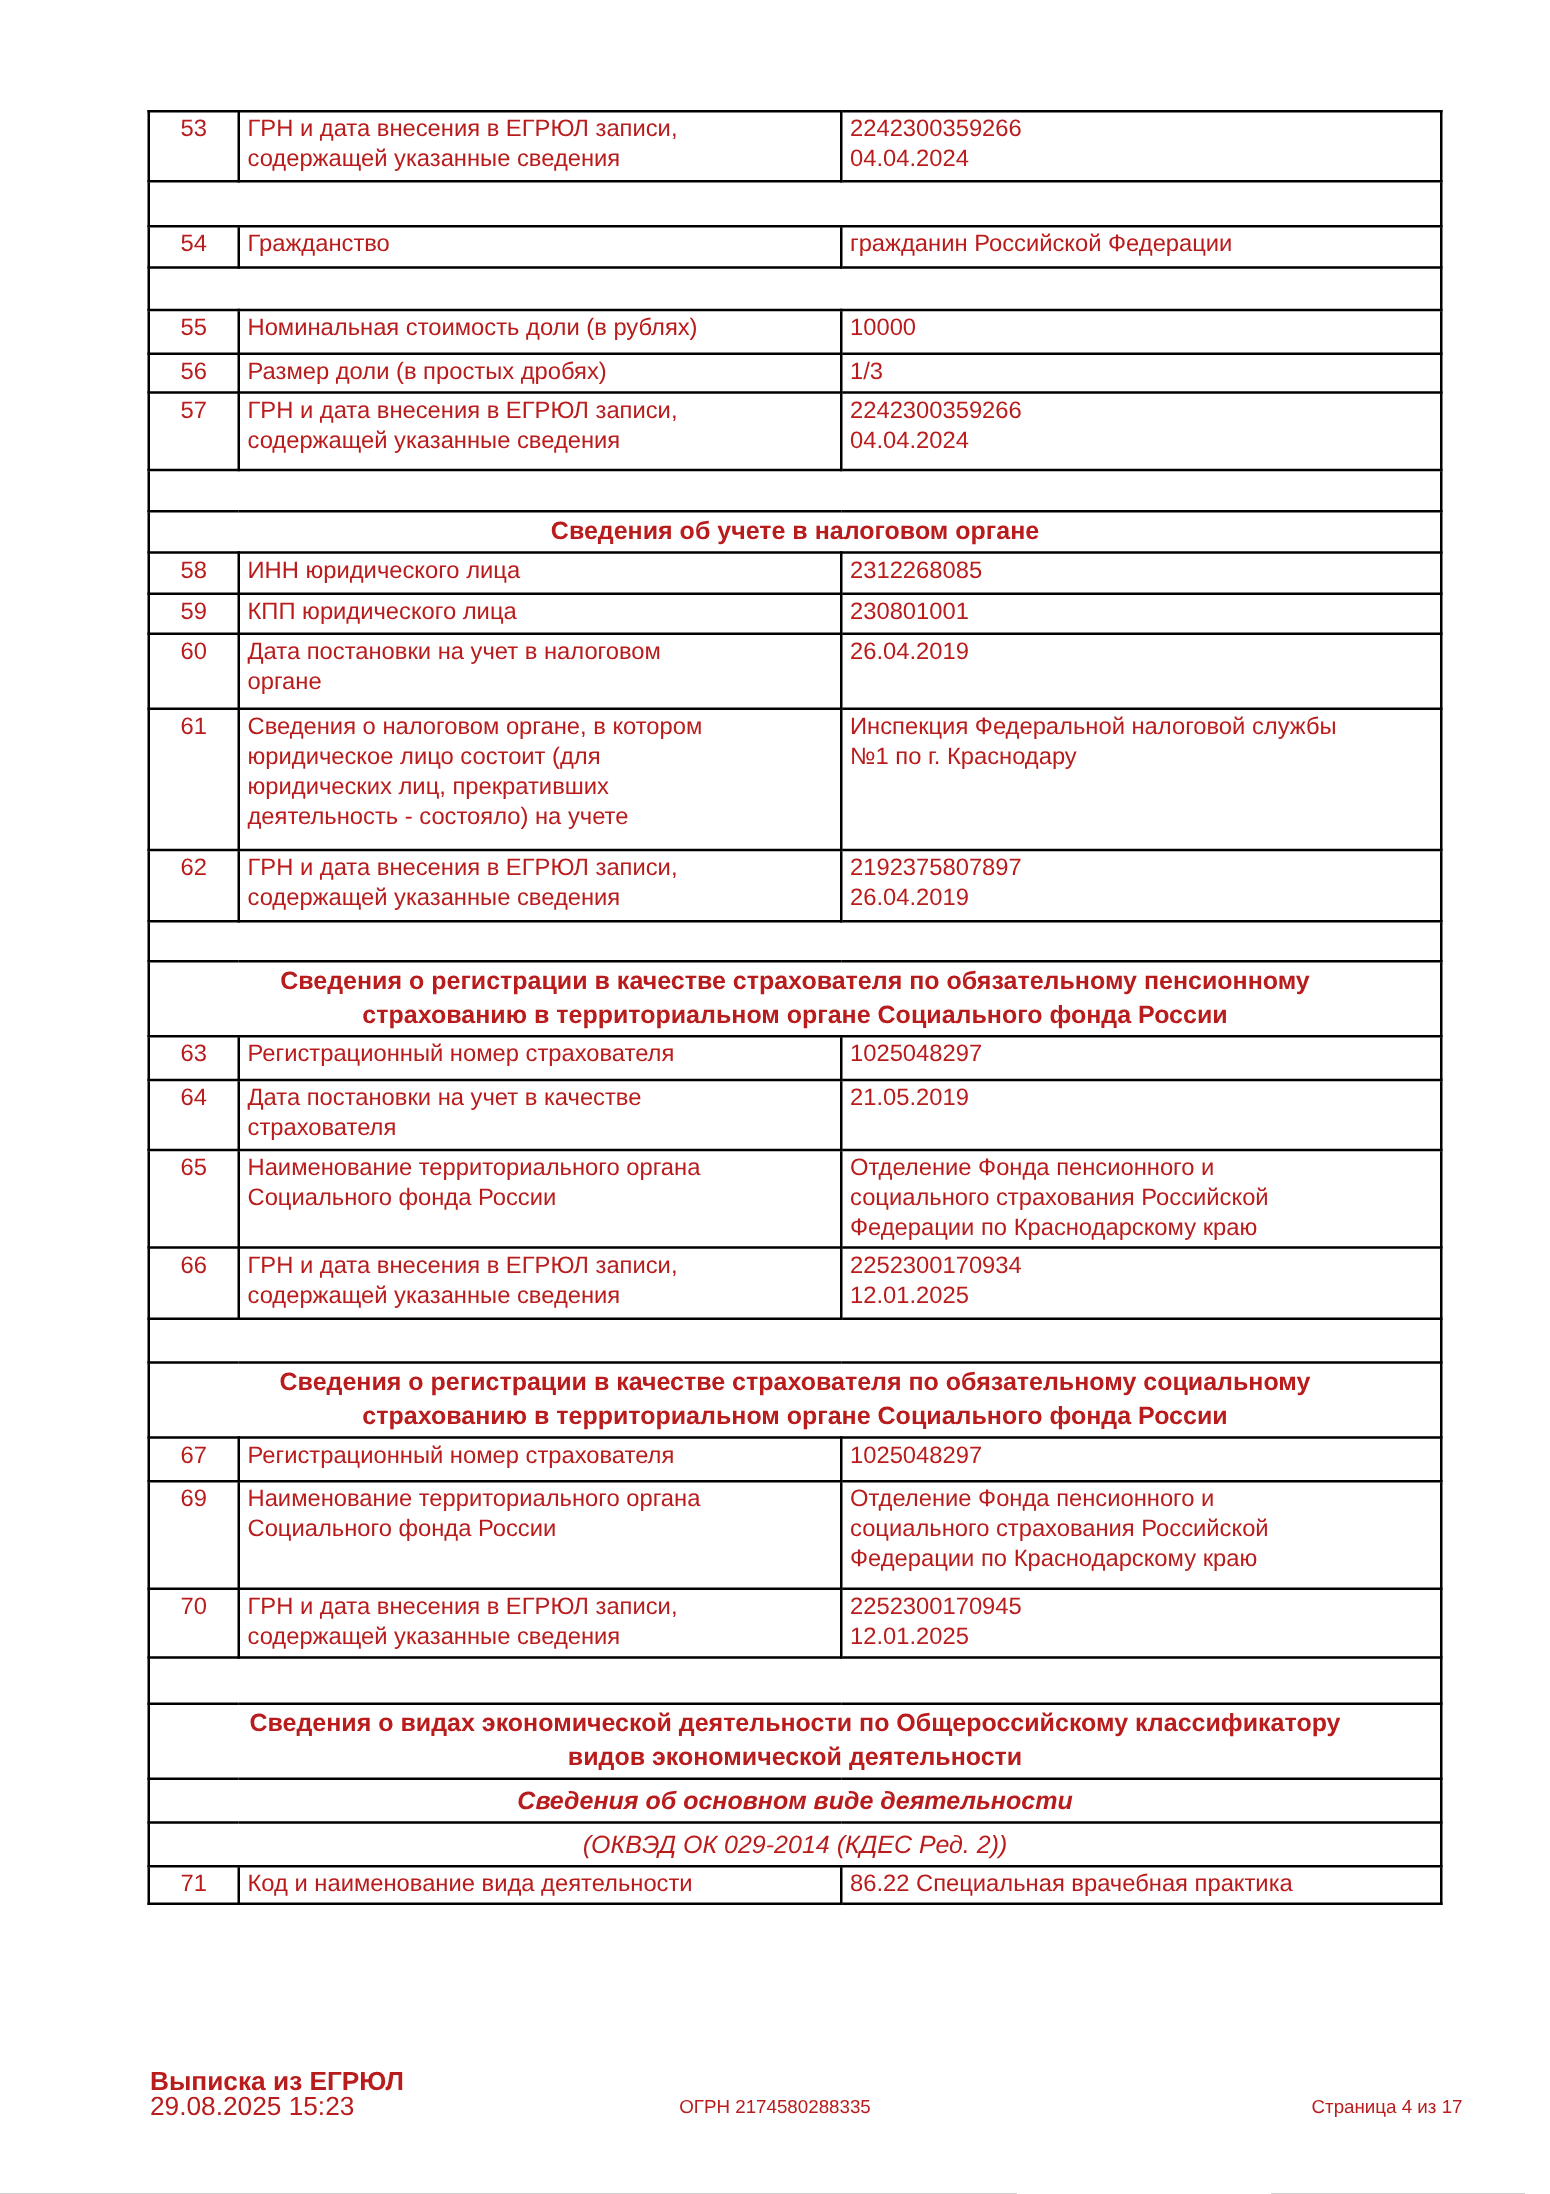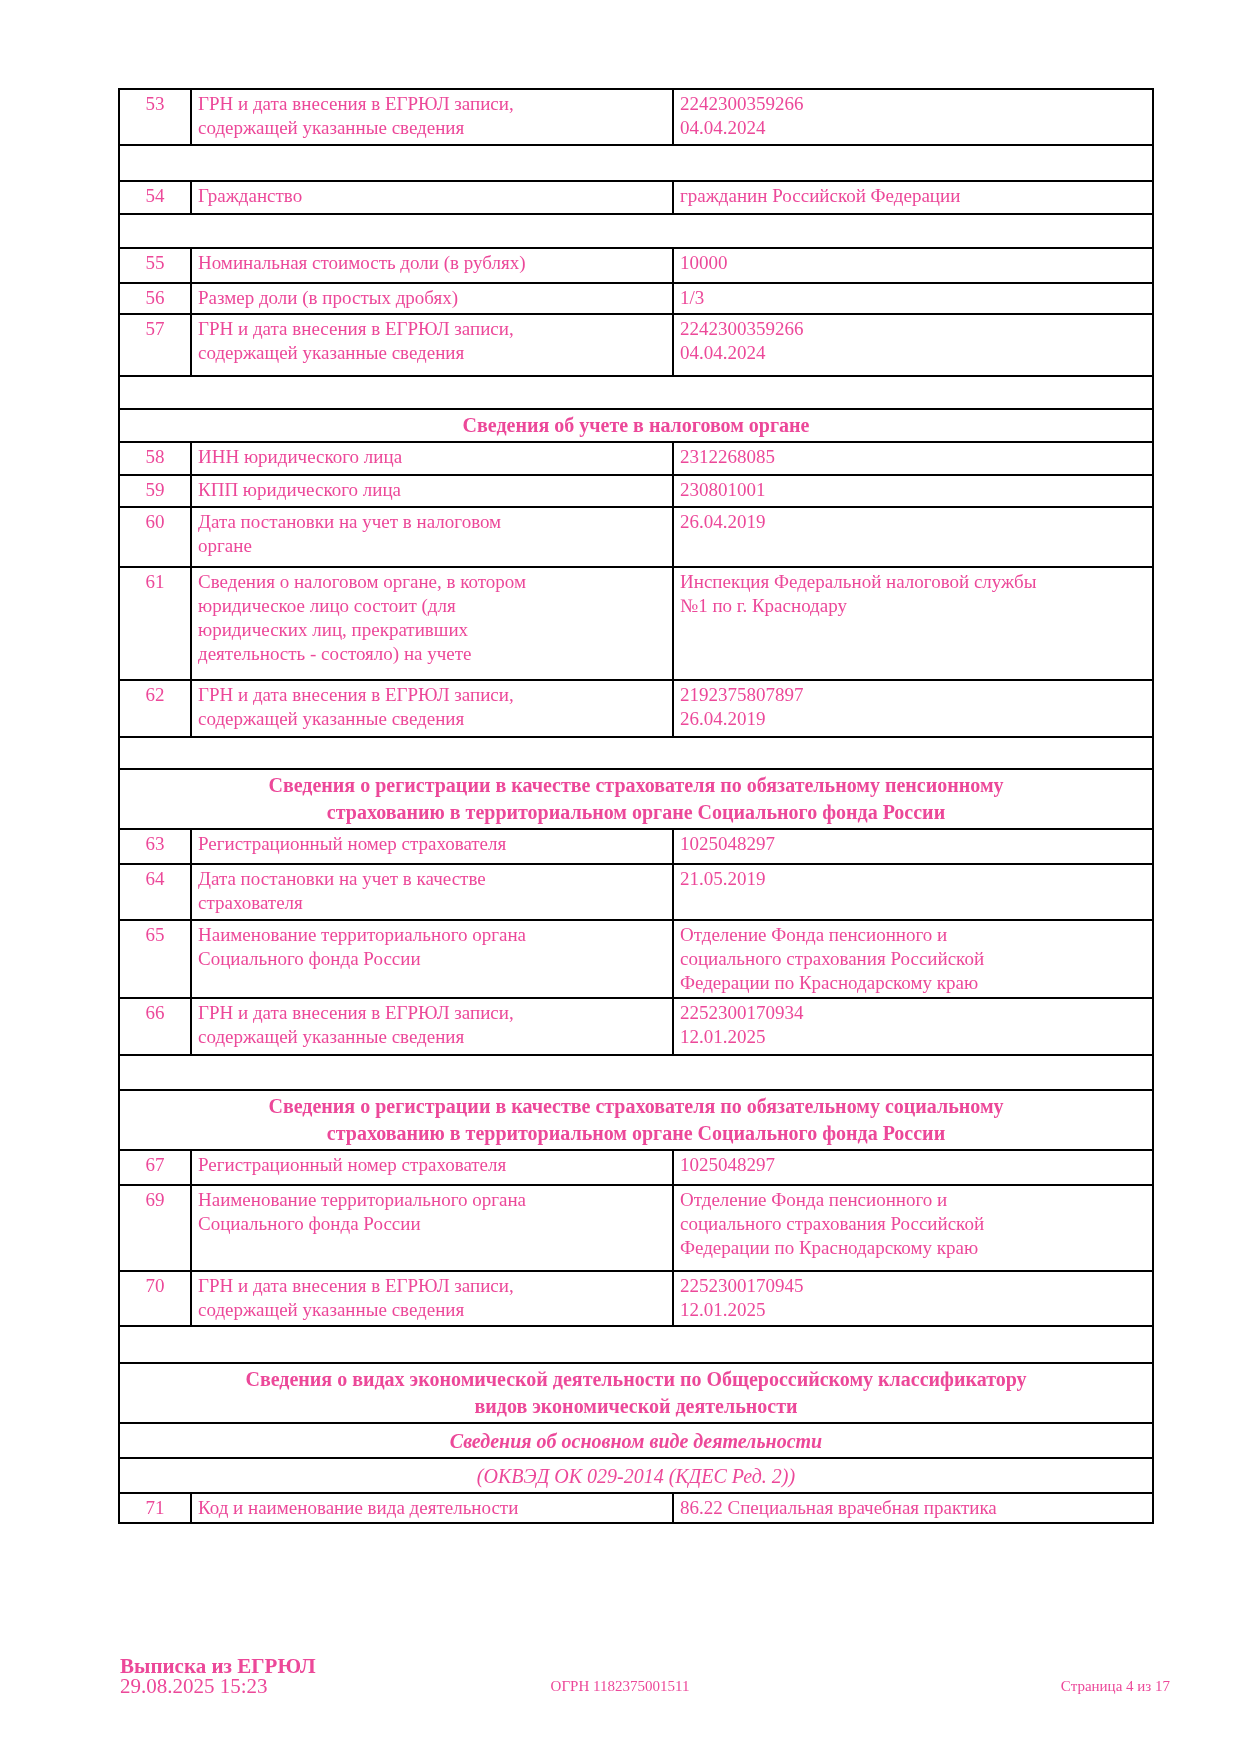--- a/index.html
+++ b/index.html
@@ -2,22 +2,22 @@
 <html><head>
 <meta charset="utf-8">
 <title>Document</title>
 <style>
   html, body { margin: 0; padding: 0; background: #888; }
   .page {
     position: relative;
     width: 1240px;
     height: 1755px;
     background: #ffffff;
-    font-family: Liberation Serif, serif;
-    color: #ec4899;
+    font-family: Liberation Sans, sans-serif;
+    color: #b91c1c;
     overflow: hidden;
   }
   table.doc-table {
     position: absolute;
     left: 118px;
     top: 88px;
     width: 1034px;
     border-collapse: collapse;
     table-layout: fixed;
   }
@@ -275,17 +275,17 @@
       </tr>
 
     </tbody>
   </table>
 
   <div class="footer-left">
     <div class="doc-type">Выписка из ЕГРЮЛ</div>
     <div class="datetime">29.08.2025 15:23</div>
   </div>
 
-  <div class="footer-center">ОГРН 1182375001511</div>
+  <div class="footer-center">ОГРН 2174580288335</div>
 
   <div class="footer-right">Страница 4 из 17</div>
 
 </div>
 
 </body></html>

